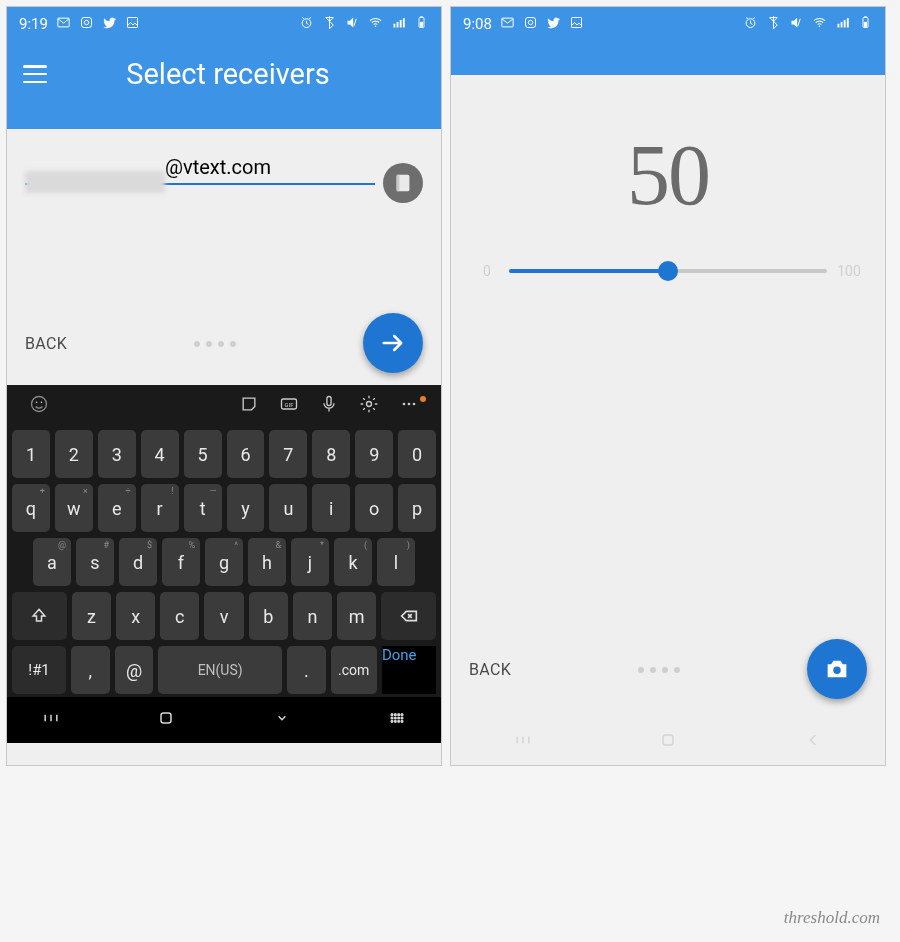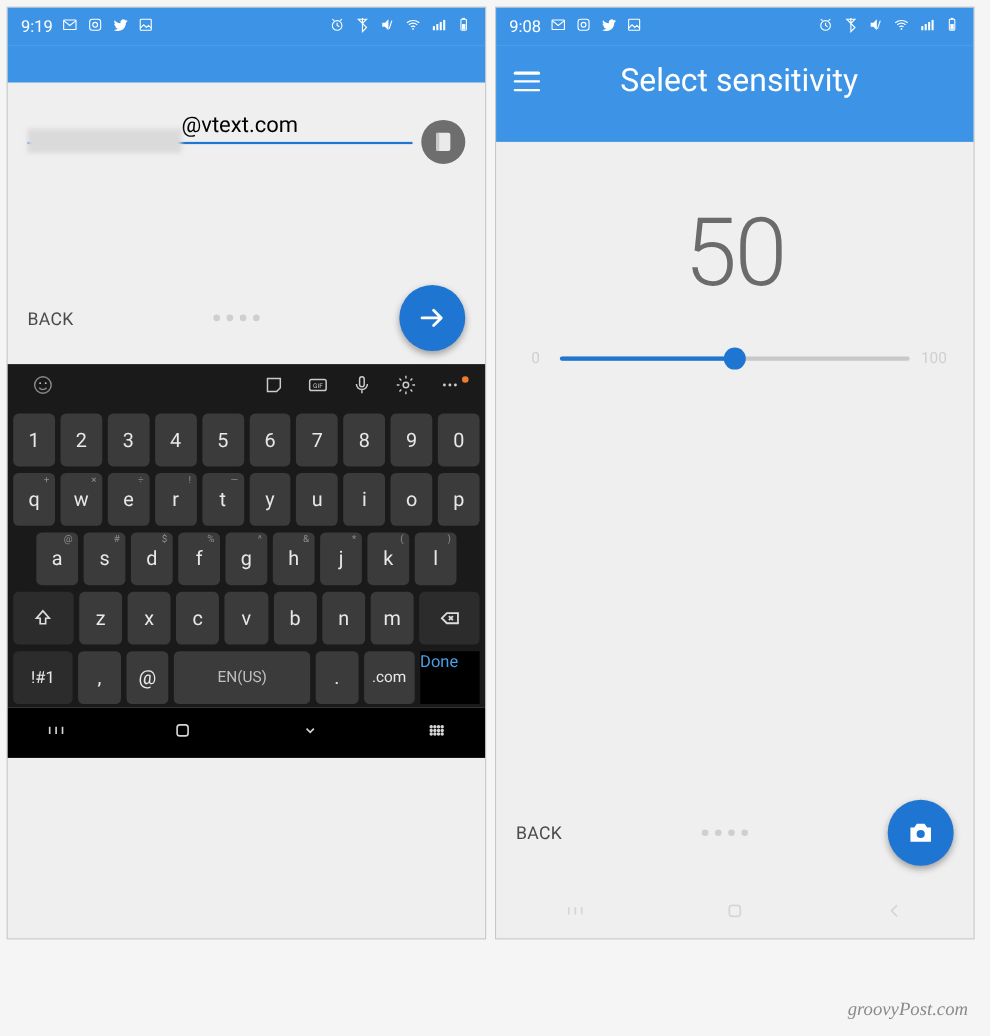--- a/index.html
+++ b/index.html
@@ -9,21 +9,21 @@
     --text-light:#ffffff;
     --gray:#6b6b6b;
     --key-bg:#3b3b3b;
     --key-fg:#d7d7d7;
     --key-outer:#1a1a1a;
     --nav:#000000;
   }
   *{box-sizing:border-box;font-family:Roboto,Arial,sans-serif;}
   body{margin:0;background:#f5f5f5;width:900px;height:942px;position:relative;}
   .wrap{display:flex;gap:8px;padding:6px;}
-  .phone{width:436px;height:848px;border:1px solid #c8c8c8;background:var(--bg);display:flex;flex-direction:column;}
+  .phone{width:436px;height:760px;border:1px solid #c8c8c8;background:var(--bg);display:flex;flex-direction:column;}
   .statusbar{height:34px;background:var(--blue);display:flex;align-items:center;color:var(--text-light);font-size:15px;padding:0 12px;justify-content:space-between;}
   .sb-left,.sb-right{display:flex;align-items:center;gap:8px;}
   .sb-right svg,.sb-left svg{width:15px;height:15px;fill:#fff;}
   .header{background:var(--blue);color:var(--text-light);padding:8px 16px 26px;}
   .title-row{display:flex;align-items:center;gap:16px;padding:8px 0 12px;}
   .title{font-size:29px;font-weight:400;flex:1;text-align:center;margin-right:32px;}
   .hamburger{width:24px;height:18px;display:flex;flex-direction:column;justify-content:space-between;}
   .hamburger span{display:block;height:2.5px;background:#fff;border-radius:2px;}
   .subtitle{text-align:center;font-size:14.5px;line-height:1.35;opacity:.95;}
   .content{flex:1;position:relative;padding:20px 18px 0;}
@@ -50,21 +50,21 @@
   .kb-tool .dot-orange::after{content:"";position:absolute;top:2px;right:3px;width:6px;height:6px;background:#ee7b2e;border-radius:50%;}
   .kb-row{display:flex;gap:5px;padding:3px 5px;}
   .key,.key-wide,.key-act{height:48px;background:var(--key-bg);border-radius:5px;display:flex;align-items:center;justify-content:center;flex:1;position:relative;color:#e8e8e8;font-size:18px;}
   .key sup{position:absolute;top:2px;right:5px;font-size:9px;color:#8c8c8c;}
   .key-act{background:#2c2c2c;}
   .key-space{flex:3.2;font-size:14px;color:#bfbfbf;}
   .key-done{flex:1.4;background:#000000;color:#4a9ee6;font-size:15px;}
   .nav{height:46px;background:var(--nav);display:flex;align-items:center;justify-content:space-around;color:#d5d5d5;}
   .nav svg{width:20px;height:20px;fill:none;stroke:#d5d5d5;stroke-width:1.8;}
   
-  .sens-value{text-align:center;font-size:86px;font-weight:300;color:#6b6b6b;padding-top:30px;letter-spacing:-2px;}
+  .sens-value{text-align:center;font-size:86px;font-weight:300;color:#6b6b6b;padding-top:30px;letter-spacing:-2px;font-family:Liberation Serif, serif;}
   .slider-wrap{display:flex;align-items:center;gap:10px;padding:36px 6px 0;}
   .slider-lbl{font-size:14px;color:#d0d0d0;width:24px;text-align:center;}
   .slider{flex:1;position:relative;height:20px;}
   .track{position:absolute;top:8px;left:0;right:0;height:4px;border-radius:4px;background:#c8c8c8;}
   .track-fill{position:absolute;top:8px;left:0;height:4px;background:var(--blue-dark);border-radius:4px;}
   .thumb{position:absolute;top:0;width:20px;height:20px;border-radius:50%;background:var(--blue-dark);transform:translateX(-50%);} 
   .watermark{position:absolute;right:20px;bottom:14px;font-style:italic;font-family:Georgia,serif;color:#8a8a8a;font-size:17px;pointer-events:none;}
 </style>
 </head>
 <body>
@@ -116,20 +116,28 @@
             </svg></span>
         <span><svg viewBox="0 0 24 24">
               <rect x="8" y="4" width="8" height="16" rx="1.4" fill="none" stroke="#fff" stroke-width="1.5"></rect>
               <rect x="9.5" y="11" width="5" height="8"></rect>
               <rect x="10" y="2" width="4" height="2"></rect>
             </svg></span>
       </div>
     </div>
 
     <div class="header">
+      <div class="title-row">
+        <div class="hamburger">
+            <span></span>
+            <span></span>
+            <span></span>
+          </div>
+        <div class="title">Select receivers</div>
+      </div>
     </div>
 
     <div class="content" style="flex:0 0 256px">
       <div class="field">
         <input class="field-input" style="padding-left: 140px;" value="@vtext.com">
         <div class="blurred"></div>
         <div class="contacts-btn">
           <svg viewBox="0 0 24 24">
               <rect x="5" y="3" width="14" height="18" rx="2" fill="#eaeaea"></rect>
               <rect x="5" y="3" width="3" height="18" fill="#c8c8c8"></rect>
@@ -314,28 +322,20 @@
             </svg></span>
         <span><svg viewBox="0 0 24 24">
               <rect x="8" y="4" width="8" height="16" rx="1.4" fill="none" stroke="#fff" stroke-width="1.5"></rect>
               <rect x="9.5" y="11" width="5" height="8"></rect>
               <rect x="10" y="2" width="4" height="2"></rect>
             </svg></span>
       </div>
     </div>
 
     <div class="header">
-      <div class="title-row">
-        <div class="hamburger">
-            <span></span>
-            <span></span>
-            <span></span>
-          </div>
-        <div class="title">Select sensitivity</div>
-      </div>
     </div>
 
     <div class="content" style="flex:1">
       <div class="sens-value">50</div>
       <div class="slider-wrap">
         <div class="slider-lbl">0</div>
         <div class="slider">
           <div class="track"></div>
           <div class="track-fill" id="sfill" style="width: 50%;"></div>
           <div class="thumb" id="sthumb" style="left: 50%;"></div>
@@ -362,13 +362,13 @@
       <span><svg viewBox="0 0 24 24" stroke="#777">
             <rect x="6" y="6" width="12" height="12" rx="3"></rect>
           </svg></span>
       <span><svg viewBox="0 0 24 24" stroke="#777">
             <path d="M15 6l-6 6 6 6"></path>
           </svg></span>
     </div>
   </div>
 </div>
 
-<div class="watermark">groovyPost.com</div>
+<div class="watermark">threshold.com</div>
 
 </body></html>

